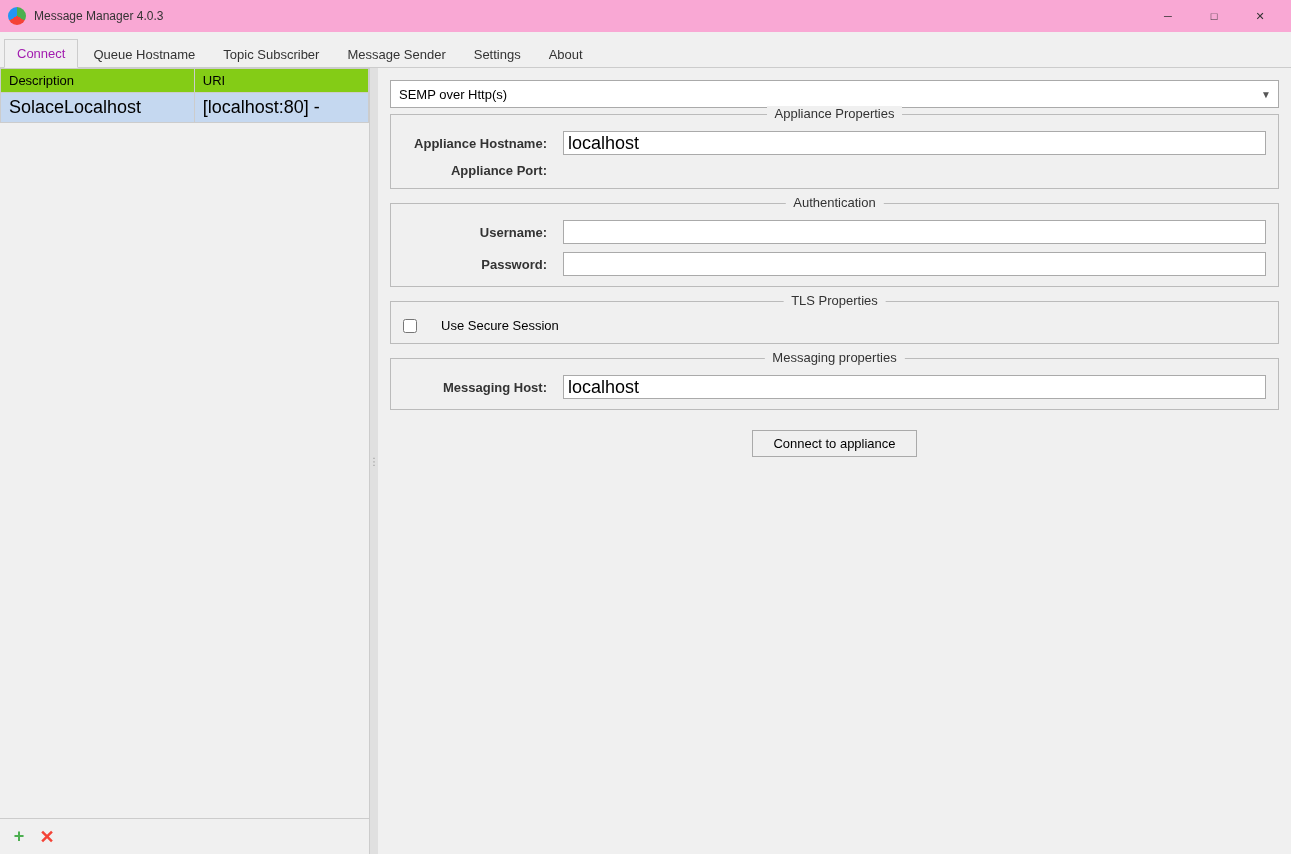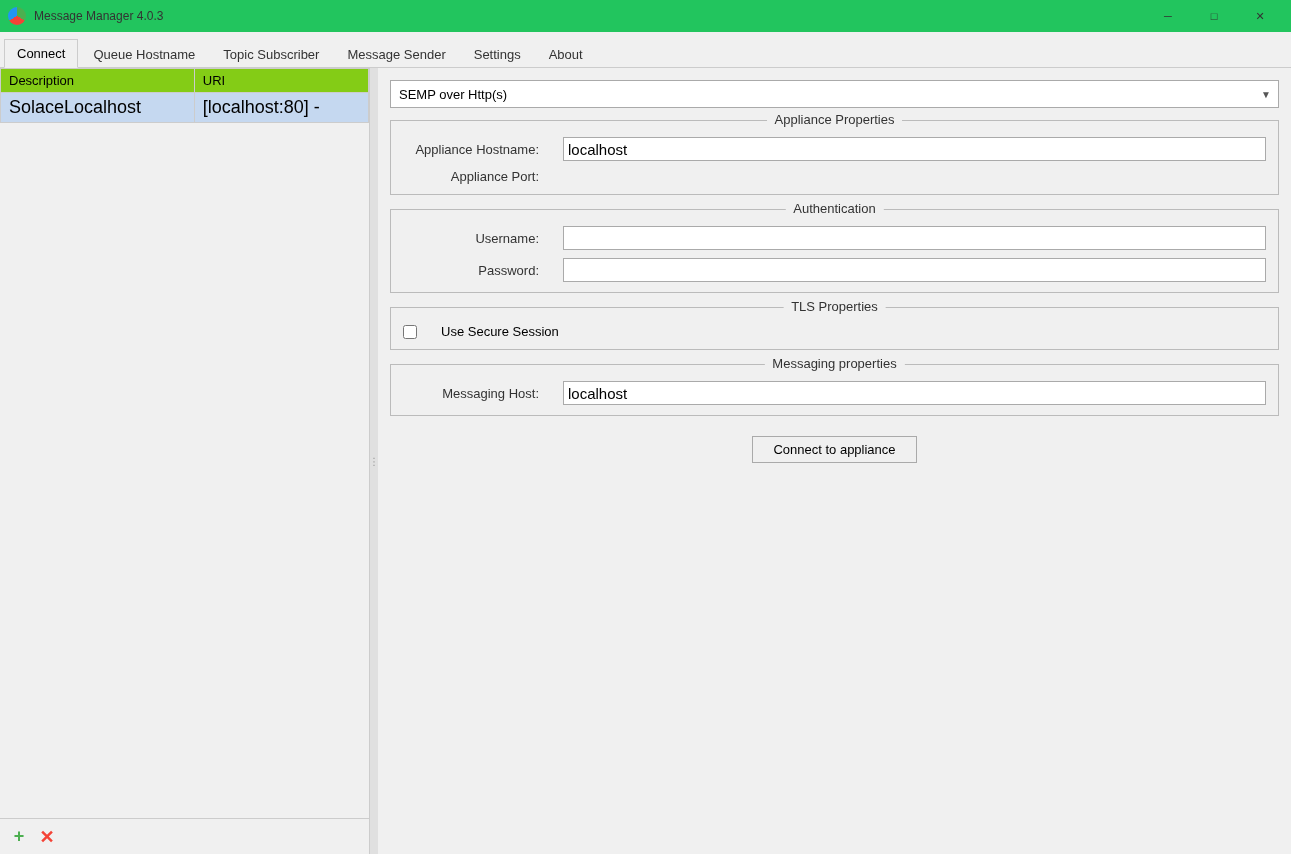--- a/index.html
+++ b/index.html
@@ -10,21 +10,21 @@
       width: 1291px;
       height: 854px;
       overflow: hidden;
       display: flex;
       flex-direction: column;
     }
 
     
     .titlebar {
       height: 32px;
-      background: #22c55e;
+      background: #f9a8d4;
       display: flex;
       align-items: center;
       padding: 0 8px;
       justify-content: space-between;
       flex-shrink: 0;
     }
     .titlebar-left {
       display: flex;
       align-items: center;
       gap: 8px;
@@ -76,21 +76,21 @@
       border-bottom: none;
       margin-right: 2px;
       background: transparent;
       position: relative;
       bottom: -1px;
     }
     .menu-tab.active {
       background: #f0f0f0;
       border-color: #ccc;
       border-bottom: 1px solid #f0f0f0;
-      color: #000000;
+      color: #a21caf;
     }
 
     
     .main-content {
       display: flex;
       flex: 1;
       overflow: hidden;
     }
 
     
@@ -152,21 +152,21 @@
     
     .right-panel {
       flex: 1;
       padding: 12px;
       overflow-y: auto;
       background: #f0f0f0;
     }
 
     
     .dropdown-row {
-      margin-bottom: 12px;
+      margin-bottom: 6px;
     }
     .dropdown-select {
       width: 100%;
       height: 28px;
       border: 1px solid #aaa;
       background: white;
       padding: 0 8px;
       font-size: 13px;
       appearance: none;
       cursor: pointer;
@@ -210,32 +210,33 @@
       display: flex;
       align-items: center;
       margin-bottom: 8px;
     }
     .form-row:last-child {
       margin-bottom: 0;
     }
     .form-label {
       width: 160px;
       text-align: right;
-      padding-right: 24px;
-      color: #333;
-      font-size: 13px;
-      flex-shrink: 0;
+      padding-right: 16px;
+      color: #333;
+      font-size: 13px;
+      flex-shrink: 0;
+      font-weight: bold;
     }
     .form-input {
       flex: 1;
       height: 24px;
       border: 1px solid #aaa;
       background: white;
       padding: 0 4px;
-      font-size: 15px;
+      font-size: 18px;
     }
 
     
     .checkbox-row {
       display: flex;
       align-items: center;
       gap: 24px;
     }
     .checkbox-row input[type="checkbox"] {
       width: 14px;

